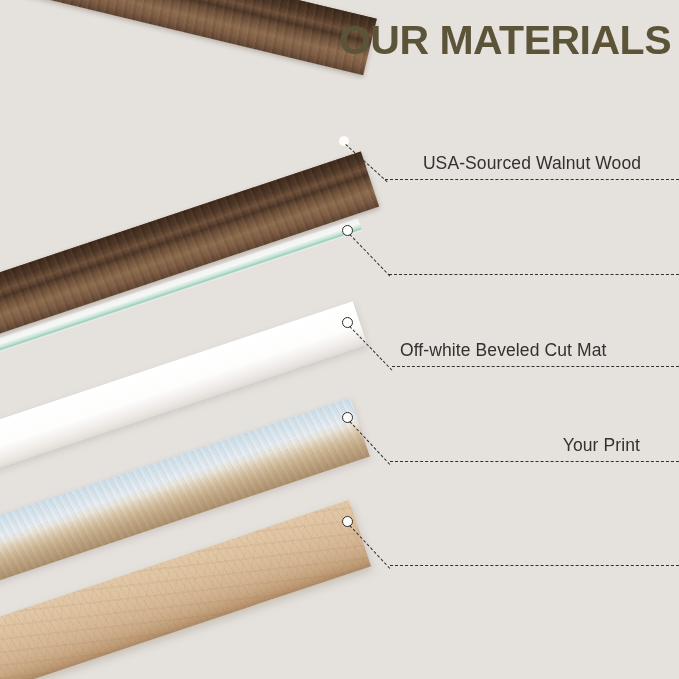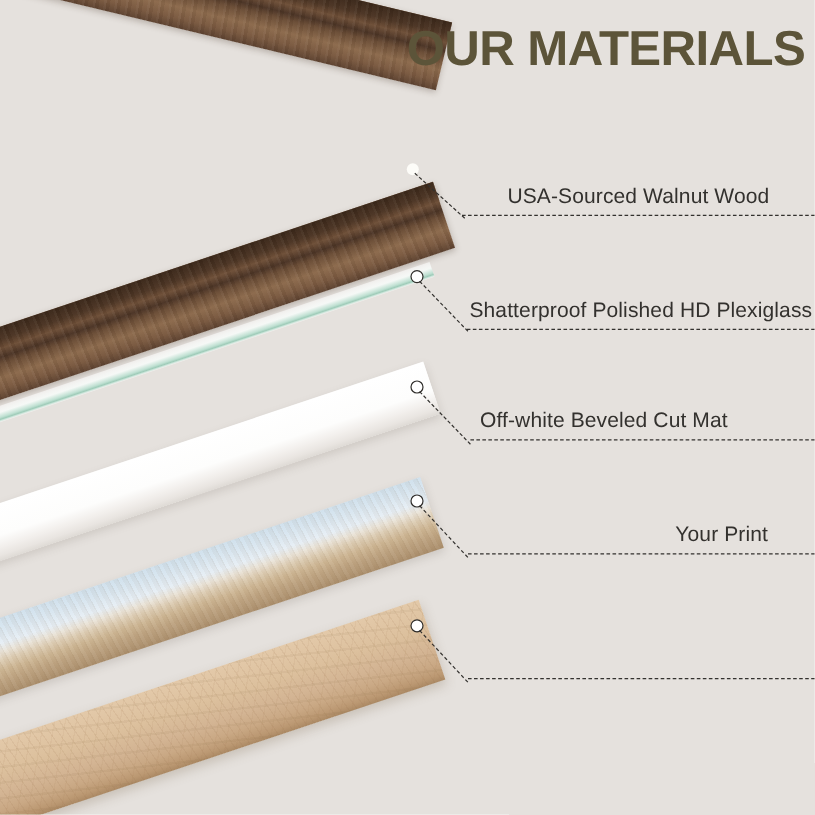--- a/index.html
+++ b/index.html
@@ -187,21 +187,20 @@
   <div class="callout">
 
     <div class="marker solid" style="left:339px; top:136px;"></div>
     <div class="leader" style="left:346px; top:144px; width:56px; transform:rotate(42deg);"></div>
     <div class="rule" style="left:385px; top:179px; width:294px;"></div>
     <div class="lbl" style="left:385px; top:155px; width:294px; text-align:center;">USA-Sourced Walnut Wood</div>
 
     <div class="marker" style="left:342px; top:225px;"></div>
     <div class="leader" style="left:350px; top:234px; width:58px; transform:rotate(46deg);"></div>
     <div class="rule" style="left:389px; top:274px; width:290px;"></div>
-    <div class="lbl" style="left:389px; top:250px; width:290px; text-align:center;">Shatterproof Polished HD Plexiglass</div>
 
     <div class="marker" style="left:342px; top:317px;"></div>
     <div class="leader" style="left:350px; top:326px; width:61px; transform:rotate(46deg);"></div>
     <div class="rule" style="left:392px; top:366px; width:287px;"></div>
     <div class="lbl" style="left:400px; top:342px; width:287px; text-align:left;">Off-white Beveled Cut Mat</div>
 
     <div class="marker" style="left:342px; top:412px;"></div>
     <div class="leader" style="left:350px; top:421px; width:59px; transform:rotate(47deg);"></div>
     <div class="rule" style="left:390px; top:461px; width:289px;"></div>
     <div class="lbl" style="left:390px; top:437px; width:250px; text-align:right;">Your Print</div>

